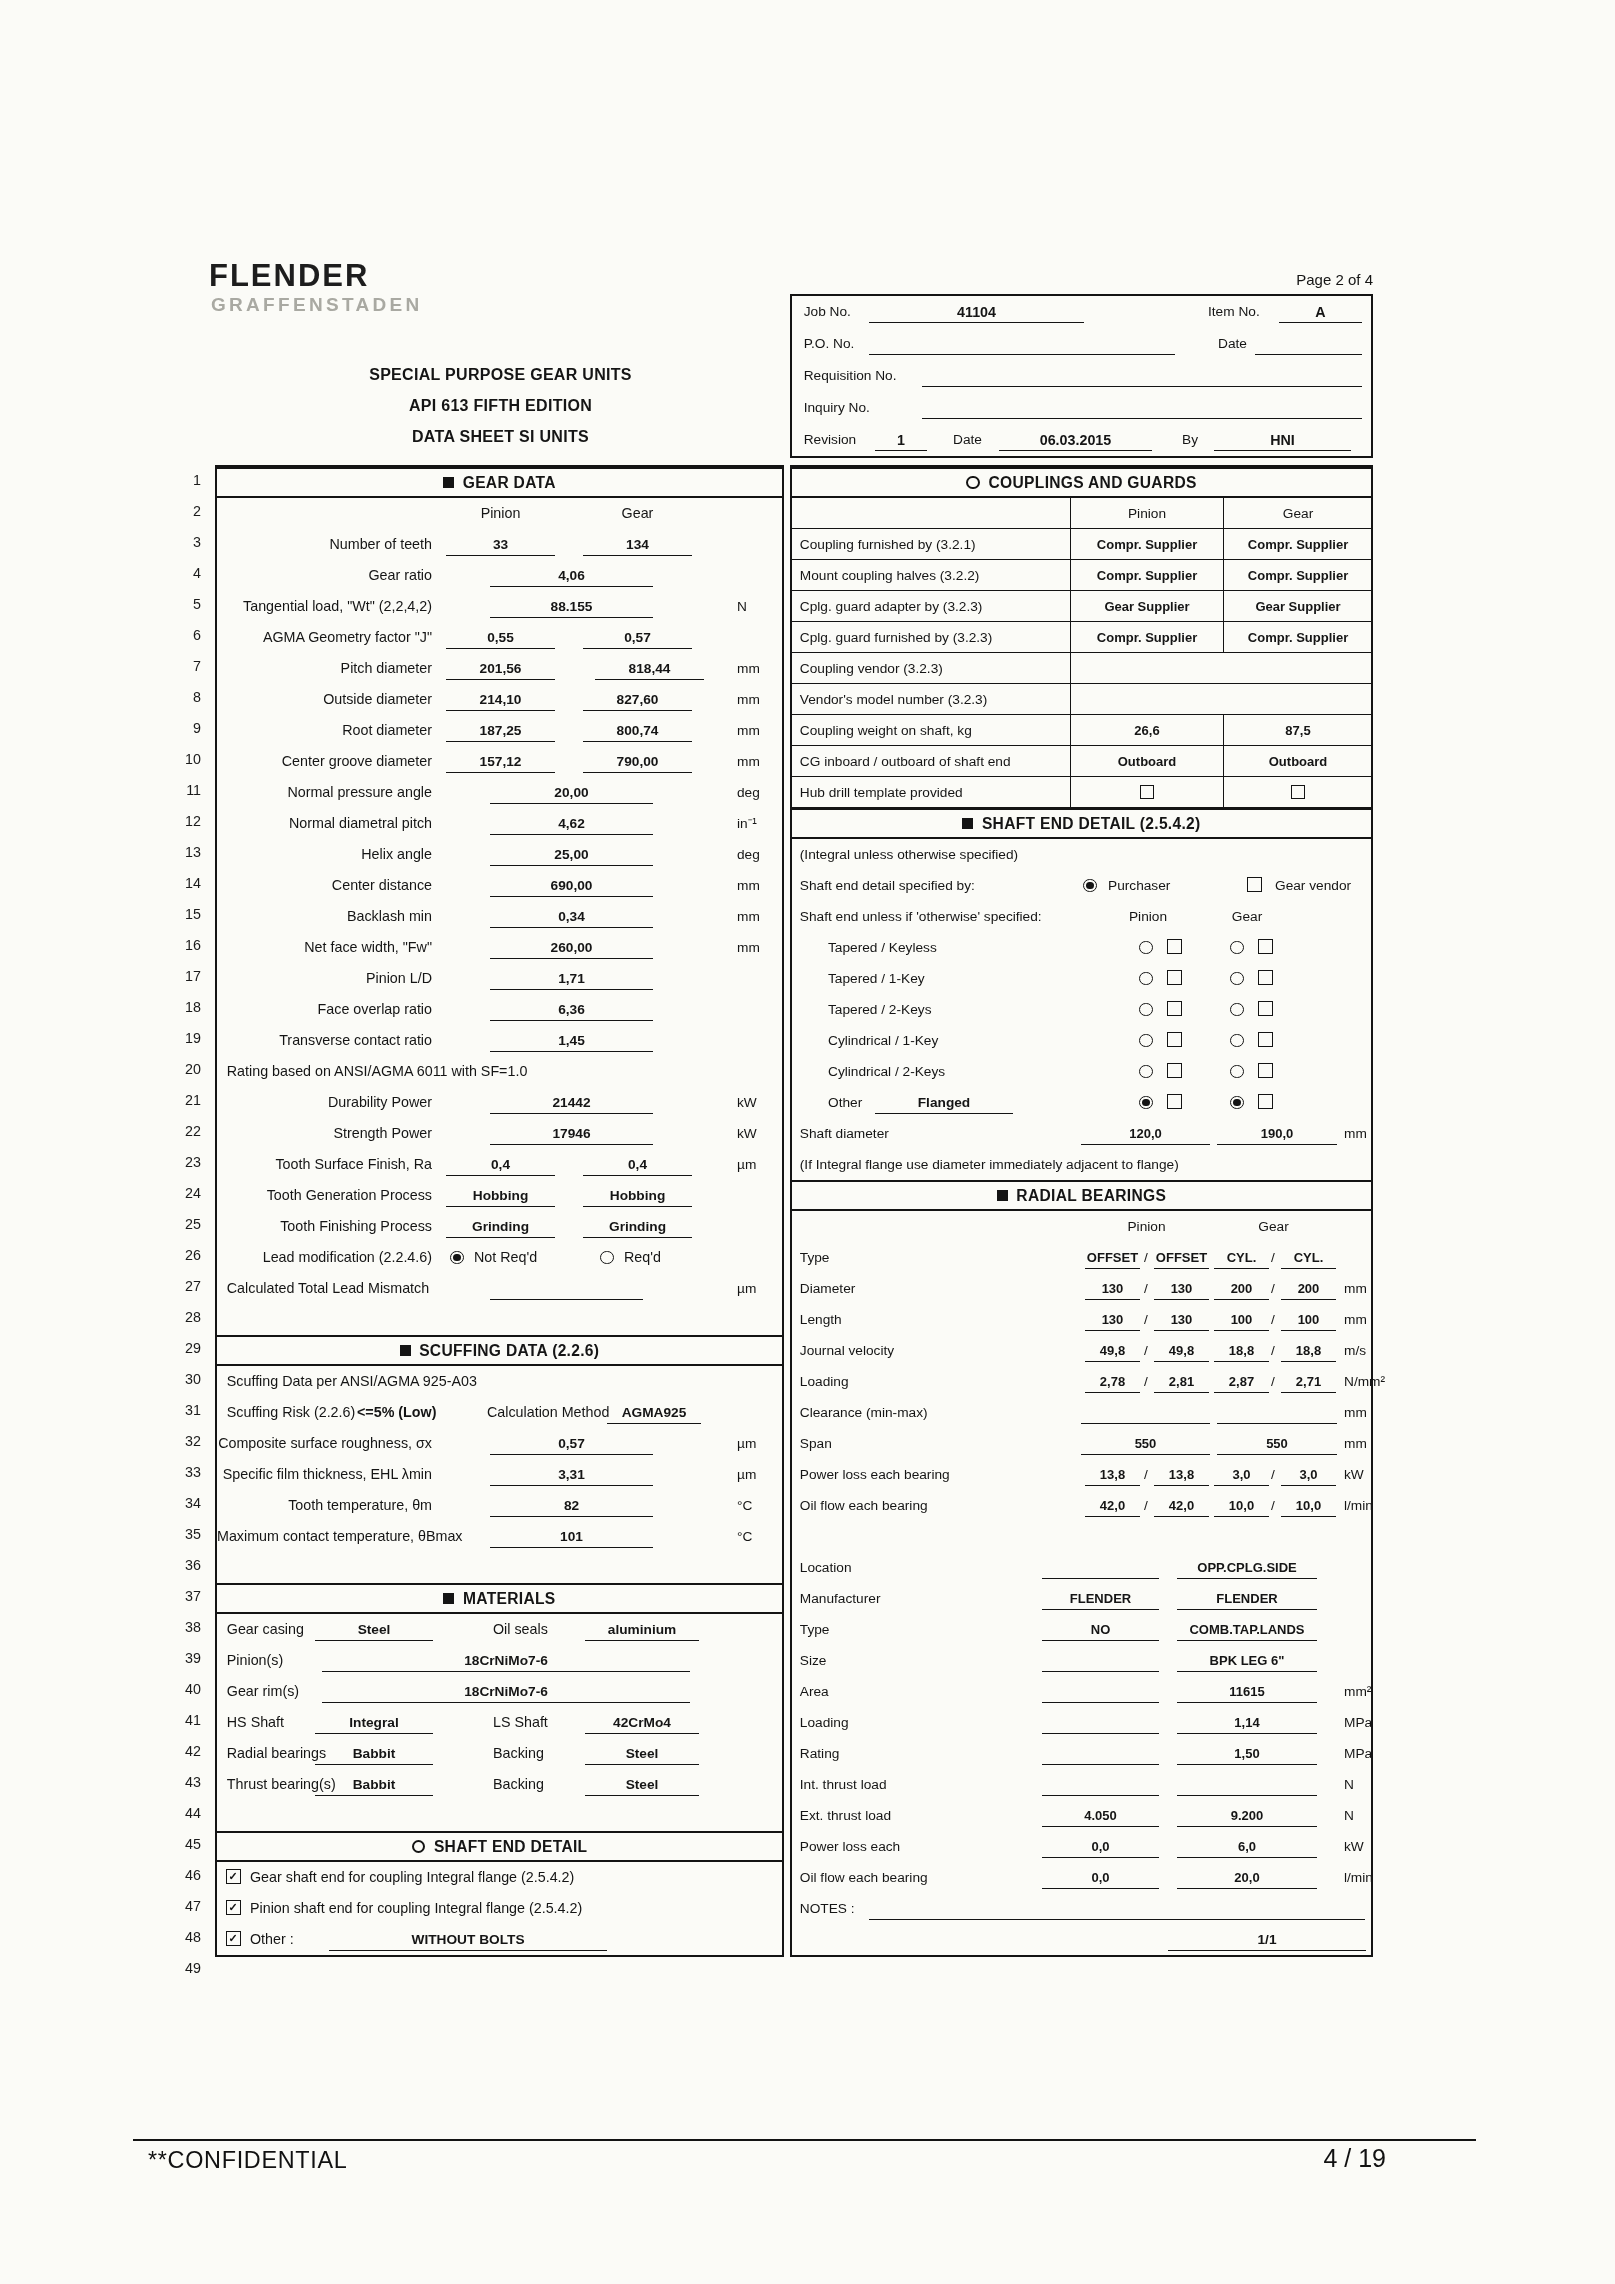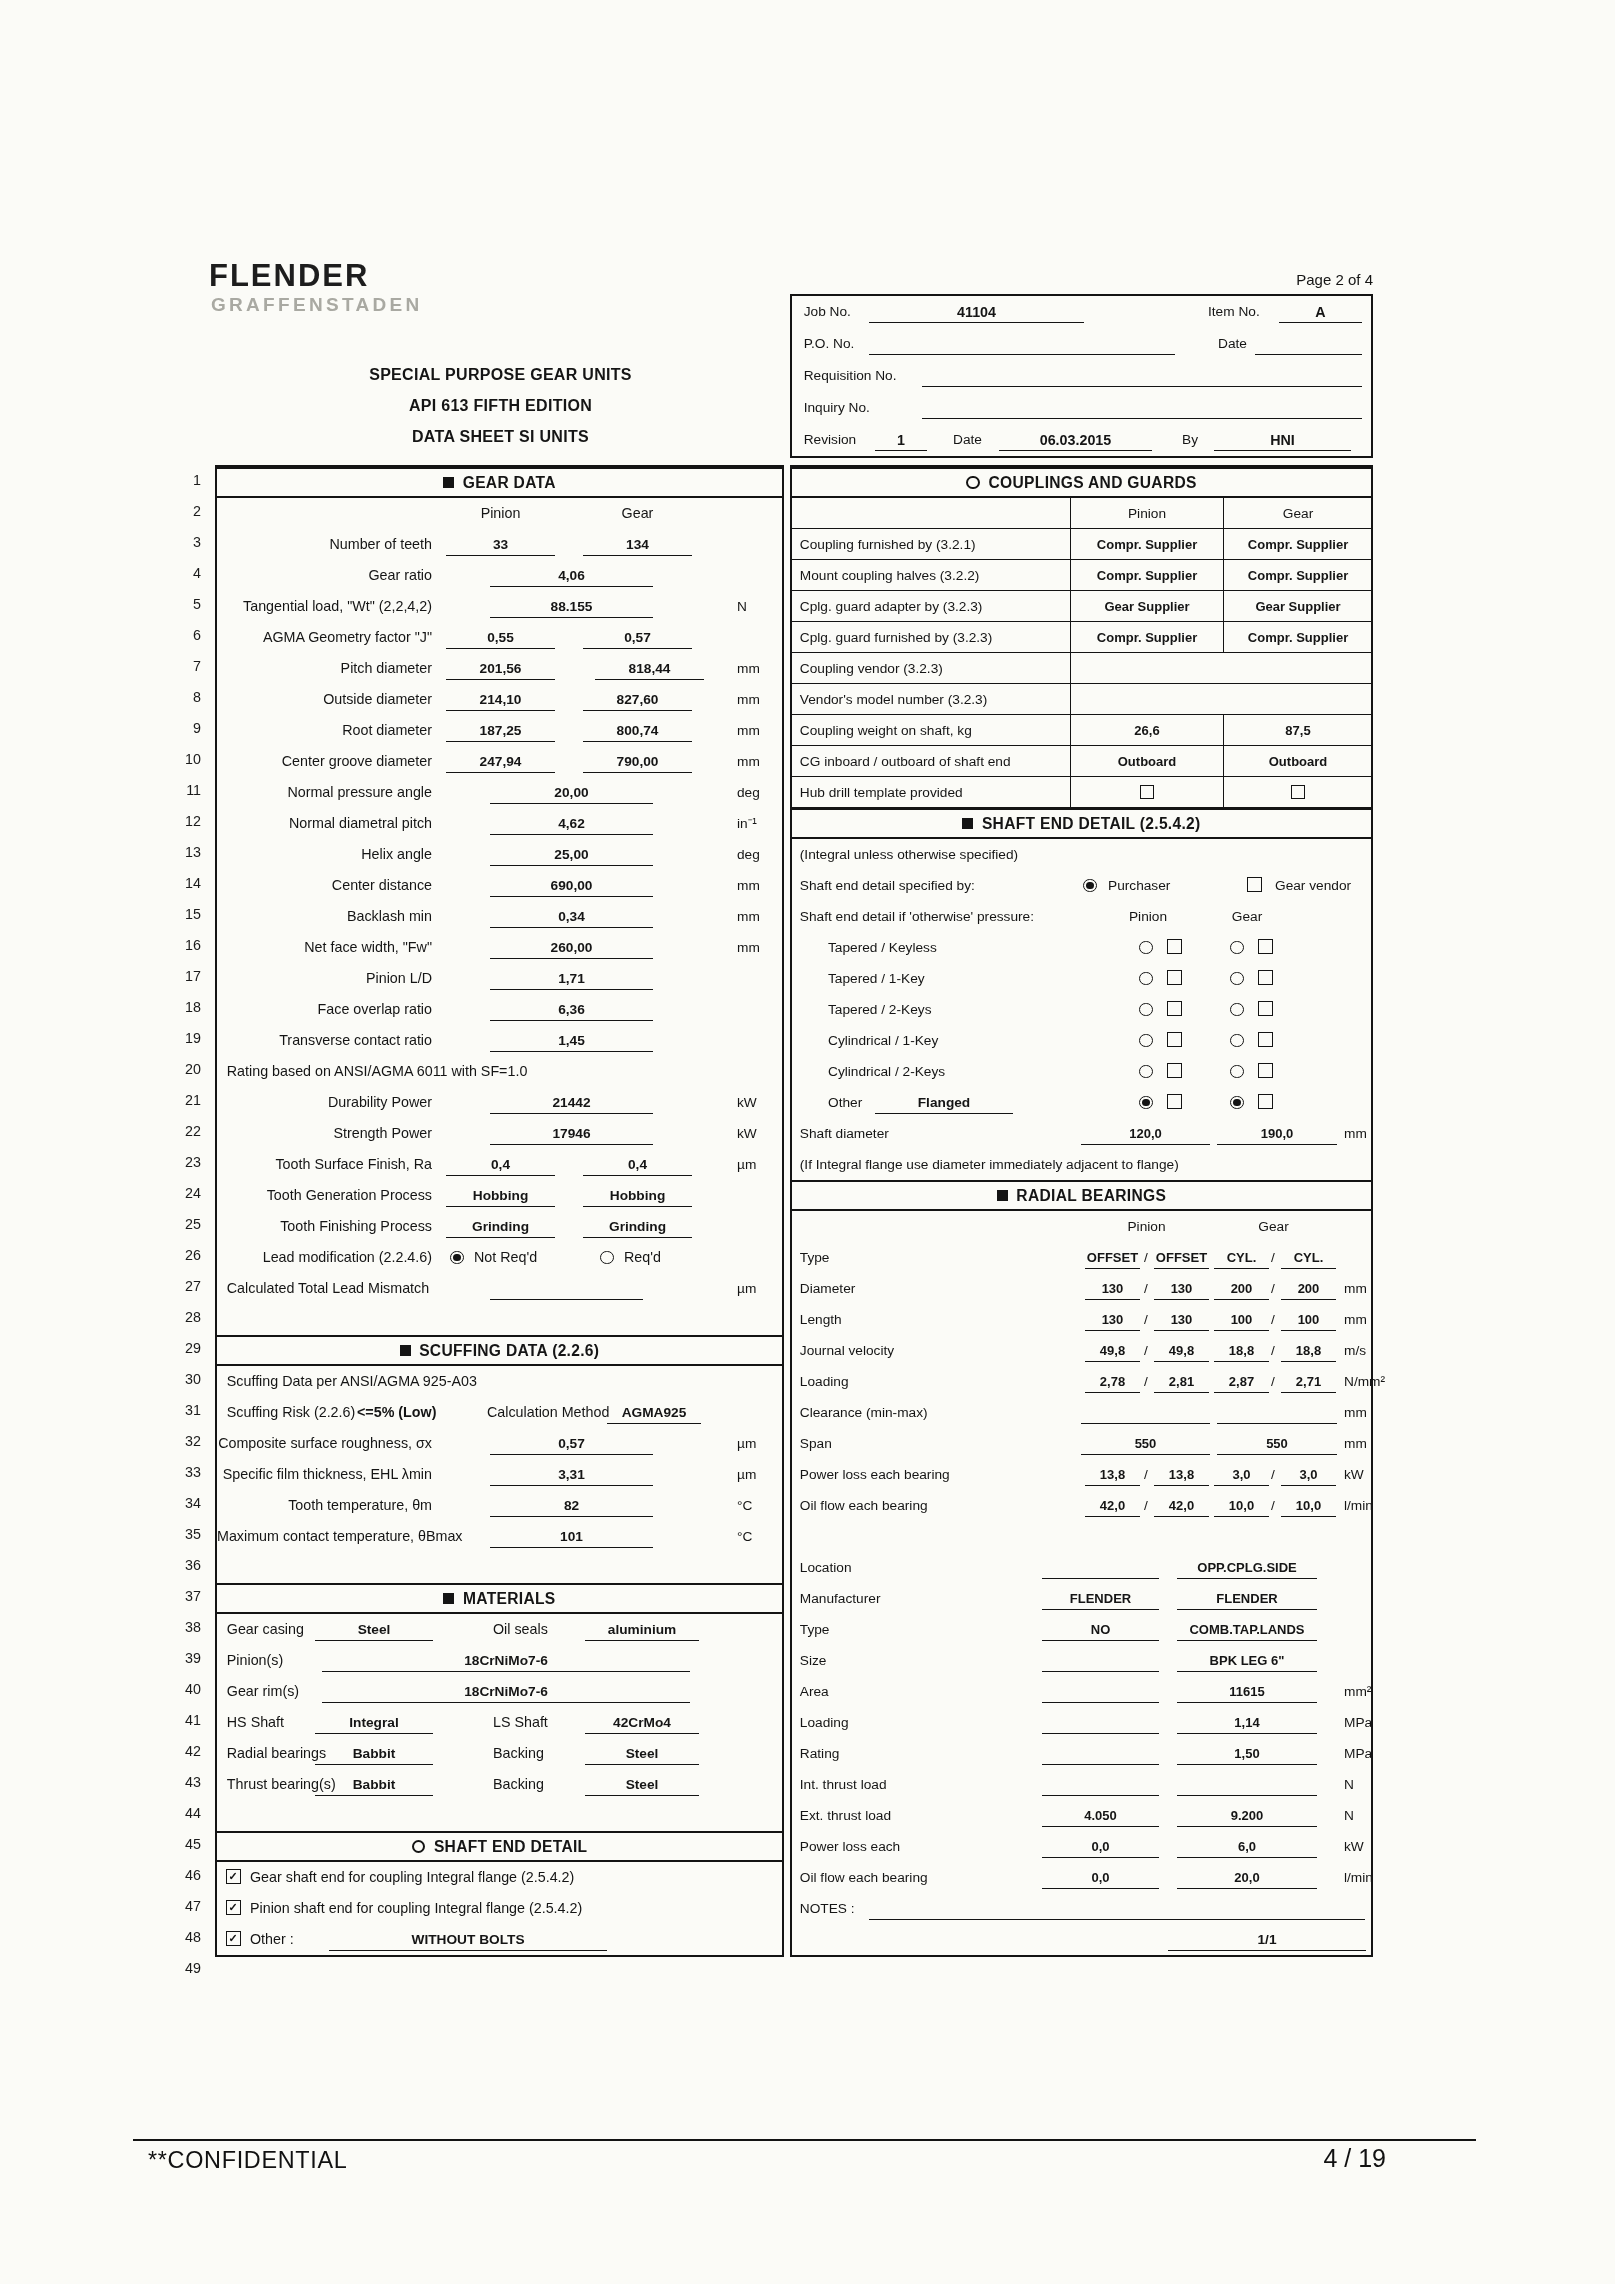--- a/index.html
+++ b/index.html
@@ -190,21 +190,21 @@
         <span class="unitl" style="left: 520px;">mm</span>
       </div>
       <div class="r48">
         <span class="lblr">Root diameter</span>
         <span class="slot" style="left: 229px; width: 109px;">187,25</span>
         <span class="slot" style="left: 366px; width: 109px;">800,74</span>
         <span class="unitl" style="left: 520px;">mm</span>
       </div>
       <div class="r48">
         <span class="lblr">Center groove diameter</span>
-        <span class="slot" style="left: 229px; width: 109px;">247,94</span>
+        <span class="slot" style="left: 229px; width: 109px;">157,12</span>
         <span class="slot" style="left: 366px; width: 109px;">790,00</span>
         <span class="unitl" style="left: 520px;">mm</span>
       </div>
       <div class="r48">
         <span class="lblr">Normal pressure angle</span>
         <span class="slot" style="left: 273px; width: 163px;">20,00</span>
         <span class="unitl" style="left: 520px;">deg</span>
       </div>
       <div class="r48">
         <span class="lblr">Normal diametral pitch</span>
@@ -438,21 +438,21 @@
         <span class="lbl rt" style="left: 7.8px;">(Integral unless otherwise specified)</span>
       </div>
       <div class="r48">
         <span class="lbl rt" style="left: 7.8px;">Shaft end detail specified by:</span>
         <span class="rd on" style="left: 291px;"></span>
         <span class="lbl rt" style="left: 316px;">Purchaser</span>
         <span class="cb" style="left: 455px;"></span>
         <span class="lbl rt" style="left: 483px;">Gear vendor</span>
       </div>
       <div class="r48">
-        <span class="lbl rt" style="left: 7.8px;">Shaft end detail if 'otherwise' pressure:</span>
+        <span class="lbl rt" style="left: 7.8px;">Shaft end unless if 'otherwise' specified:</span>
         <span class="colhead rt" style="left: 320px; width: 72px;">Pinion</span>
         <span class="colhead rt" style="left: 424px; width: 62px;">Gear</span>
       </div>
       <div class="r48">
         <span class="lbl rt" style="left: 36px;">Tapered / Keyless</span>
         <span class="rd" style="left: 347px;"></span>
         <span class="cb" style="left: 375px;"></span>
         <span class="rd" style="left: 438px;"></span>
         <span class="cb" style="left: 466px;"></span>
       </div>

